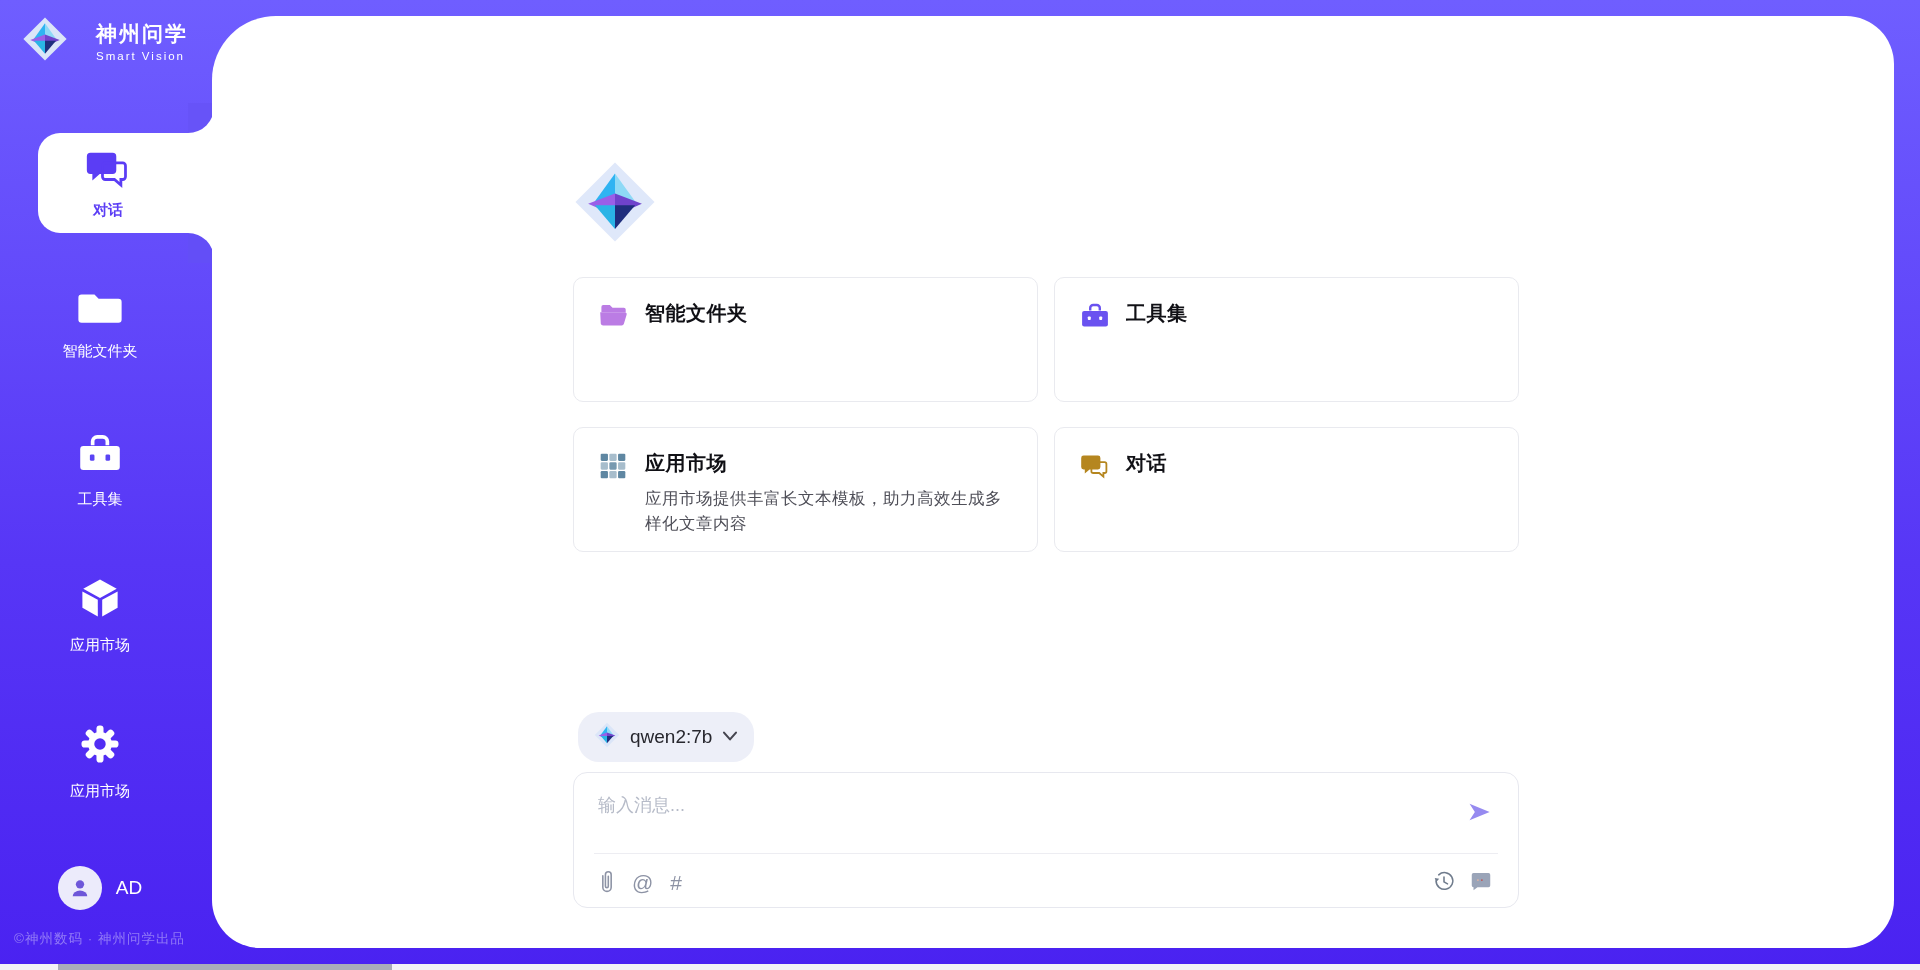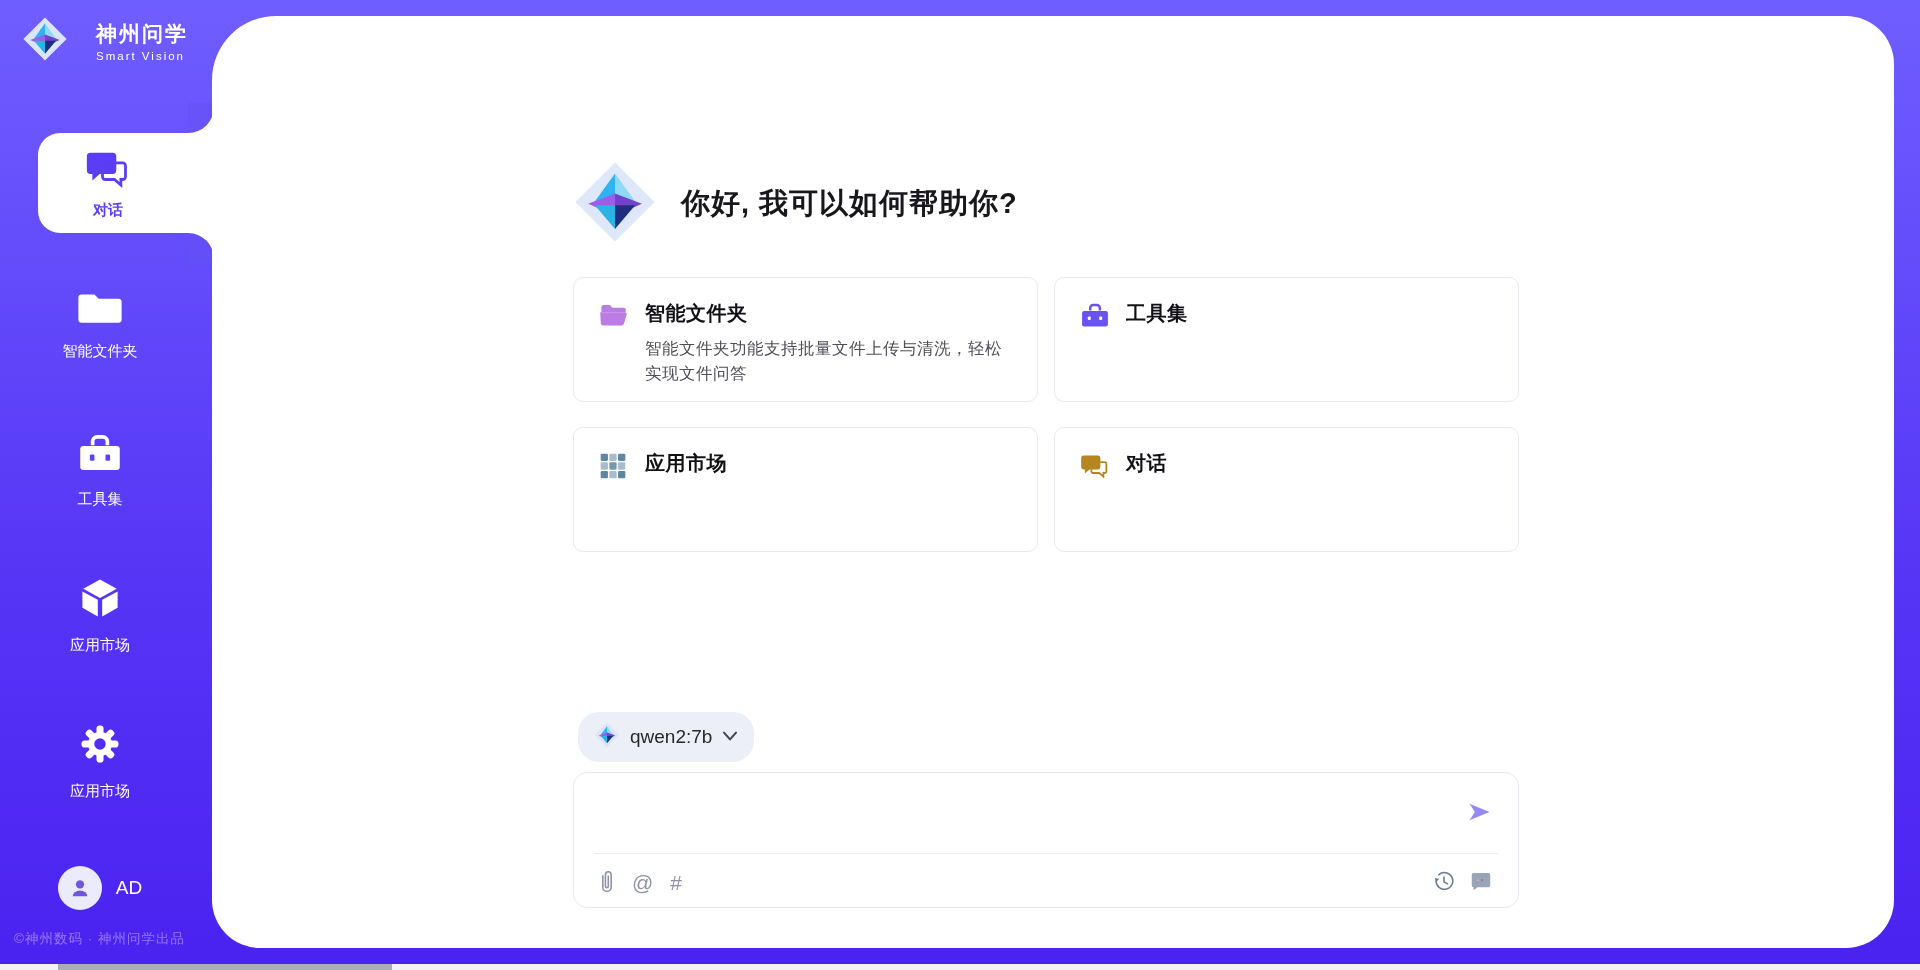--- a/index.html
+++ b/index.html
@@ -180,33 +180,31 @@
       <svg width="84" height="84" viewBox="0 0 100 100">
         <polygon points="50,3 97,50 50,97 3,50" fill="#dfe8fa"></polygon>
         <polygon points="50,16 50,52 24,52" fill="#2fb3f2"></polygon>
         <polygon points="50,16 76,52 50,52" fill="#8ed9f6"></polygon>
         <polygon points="18,52 50,40 50,66" fill="#9a5fe8"></polygon>
         <polygon points="50,40 82,52 50,66" fill="#6f43cc"></polygon>
         <polygon points="26,54 50,54 50,82" fill="#2ab4e6"></polygon>
         <polygon points="50,54 74,54 50,82" fill="#1f2e7e"></polygon>
       </svg>
     </span>
-    <h1>你好, 我可以如何帮助你?</h1>
   </div>
 
   <div class="cards">
     <div class="card">
       <span class="c-icon">
         <svg width="30" height="26" viewBox="0 0 100 86">
           <path d="M8,16 a6,6 0 0 1 6,-6 h22 l9,9 h38 a6,6 0 0 1 6,6 v9 H8 z" fill="#bb7ce4"></path>
           <path d="M4,34 h82 a6,6 0 0 1 6,8 l-9,30 a8,8 0 0 1 -8,6 H14 a8,8 0 0 1 -8,-6 z" fill="#bb7ce4"></path>
         </svg>
       </span>
       <h2>智能文件夹</h2>
-      <p>智能文件夹功能支持批量文件上传与清洗，轻松实现文件问答</p>
     </div>
 
     <div class="card">
       <span class="c-icon">
         <svg width="30" height="27" viewBox="0 0 100 90">
           <path d="M34,28 v-8 a10,10 0 0 1 10,-10 h12 a10,10 0 0 1 10,10 v8" fill="none" stroke="#6a52f0" stroke-width="8"></path>
           <path d="M14,30 h72 a7,7 0 0 1 7,7 v38 a7,7 0 0 1 -7,7 H14 a7,7 0 0 1 -7,-7 V37 a7,7 0 0 1 7,-7 z" fill="#6a52f0"></path>
           <rect x="26" y="48" width="10" height="12" rx="3" fill="#fff"></rect>
           <rect x="64" y="48" width="10" height="12" rx="3" fill="#fff"></rect>
         </svg>
@@ -224,20 +222,21 @@
             <rect x="6" y="37" width="26" height="26" rx="4" opacity="0.55"></rect>
             <rect x="37" y="37" width="26" height="26" rx="4" opacity="0.85"></rect>
             <rect x="68" y="37" width="26" height="26" rx="4" opacity="0.55"></rect>
             <rect x="6" y="68" width="26" height="26" rx="4"></rect>
             <rect x="37" y="68" width="26" height="26" rx="4" opacity="0.55"></rect>
             <rect x="68" y="68" width="26" height="26" rx="4"></rect>
           </g>
         </svg>
       </span>
       <h2>应用市场</h2>
+      <p>应用市场提供丰富长文本模板，助力高效生成多样化文章内容</p>
     </div>
 
     <div class="card">
       <span class="c-icon">
         <svg width="30" height="27" viewBox="0 0 100 90">
           <path d="M12,12 h48 a8,8 0 0 1 8,8 v30 a8,8 0 0 1 -8,8 h-28 l-16,14 v-14 h-4 a8,8 0 0 1 -8,-8 v-30 a8,8 0 0 1 8,-8 z" fill="#b5861f"></path>
           <path d="M44,34 h38 a6,6 0 0 1 6,6 v24 a6,6 0 0 1 -6,6 h-4 v12 l-14,-12 h-20 a6,6 0 0 1 -6,-6 v-24 a6,6 0 0 1 6,-6 z" fill="none" stroke="#b5861f" stroke-width="6"></path>
         </svg>
       </span>
       <h2>对话</h2>
@@ -258,20 +257,21 @@
     </span>
     <span class="m-label">qwen2:7b</span>
     <span>
       <svg width="16" height="12" viewBox="0 0 18 14">
         <polyline points="2,3 9,11 16,3" fill="none" stroke="#45454f" stroke-width="2.4" stroke-linecap="round" stroke-linejoin="round"></polyline>
       </svg>
     </span>
   </div>
 
   <div class="composer">
+    <textarea placeholder="输入消息..." style=""></textarea>
 
     <span class="send-btn">
       <svg width="26" height="26" viewBox="0 0 44 44">
         <path d="M6,8 L40,22 L6,36 L15,22 Z" fill="#968af0"></path>
       </svg>
     </span>
 
     <div class="divider"></div>
 
     <div class="tool-row-left">

